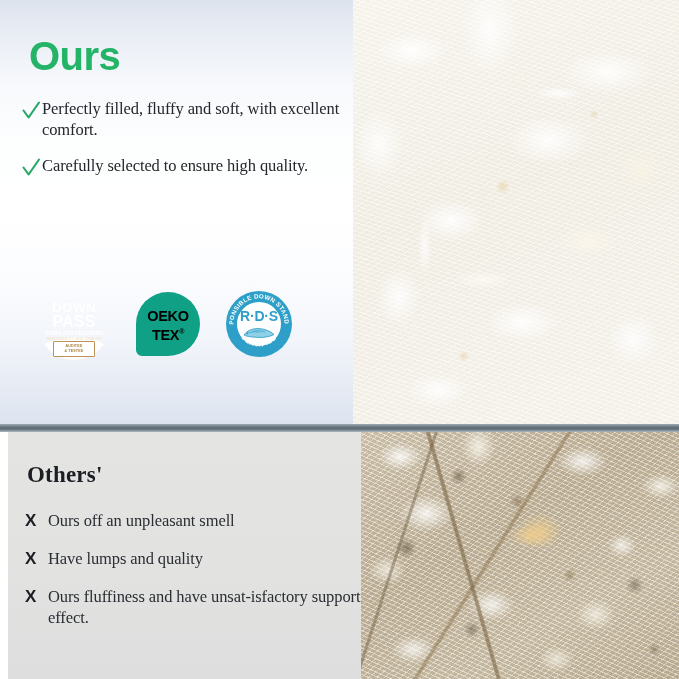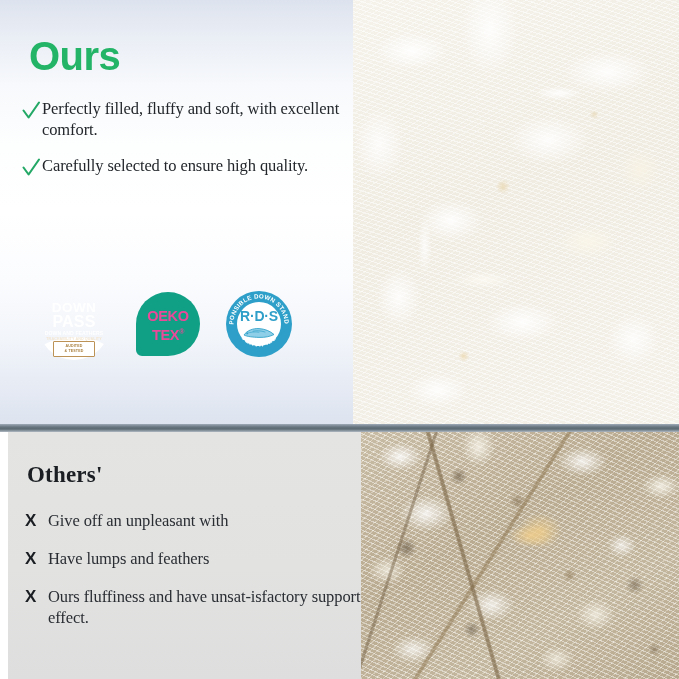--- a/index.html
+++ b/index.html
@@ -294,21 +294,21 @@
     position: absolute;
     inset: 0;
     background: #0fa085;
     border-radius: 50% 50% 50% 6px;
   }
   .oeko-text {
     position: absolute;
     left: 0; right: 0;
     top: 16px;
     text-align: center;
-    color: #ec4899;
+    color: #000000;
     font-family: "Liberation Sans", sans-serif;
     font-weight: bold;
     font-size: 14.5px;
     line-height: 16px;
     letter-spacing: -0.3px;
   }
   .oeko-text sup { font-size: 7px; vertical-align: super; }
 
   
   .badge-rds {
@@ -521,26 +521,26 @@
     </div>
 
     <div class="content-bottom">
 
       <div class="heading-others">Others'</div>
 
       <div class="bullets-others">
 
         <div class="bullet-x">
           <span class="x-icon">X</span>
-          <span class="bullet-x-text">Give off an unpleasant with</span>
+          <span class="bullet-x-text">Ours off an unpleasant smell</span>
         </div>
 
         <div class="bullet-x">
           <span class="x-icon">X</span>
-          <span class="bullet-x-text">Have lumps and feathers</span>
+          <span class="bullet-x-text">Have lumps and quality</span>
         </div>
 
         <div class="bullet-x">
           <span class="x-icon">X</span>
           <span class="bullet-x-text">Ours fluffiness and have unsat-isfactory support effect.</span>
         </div>
 
       </div>
 
     </div>

